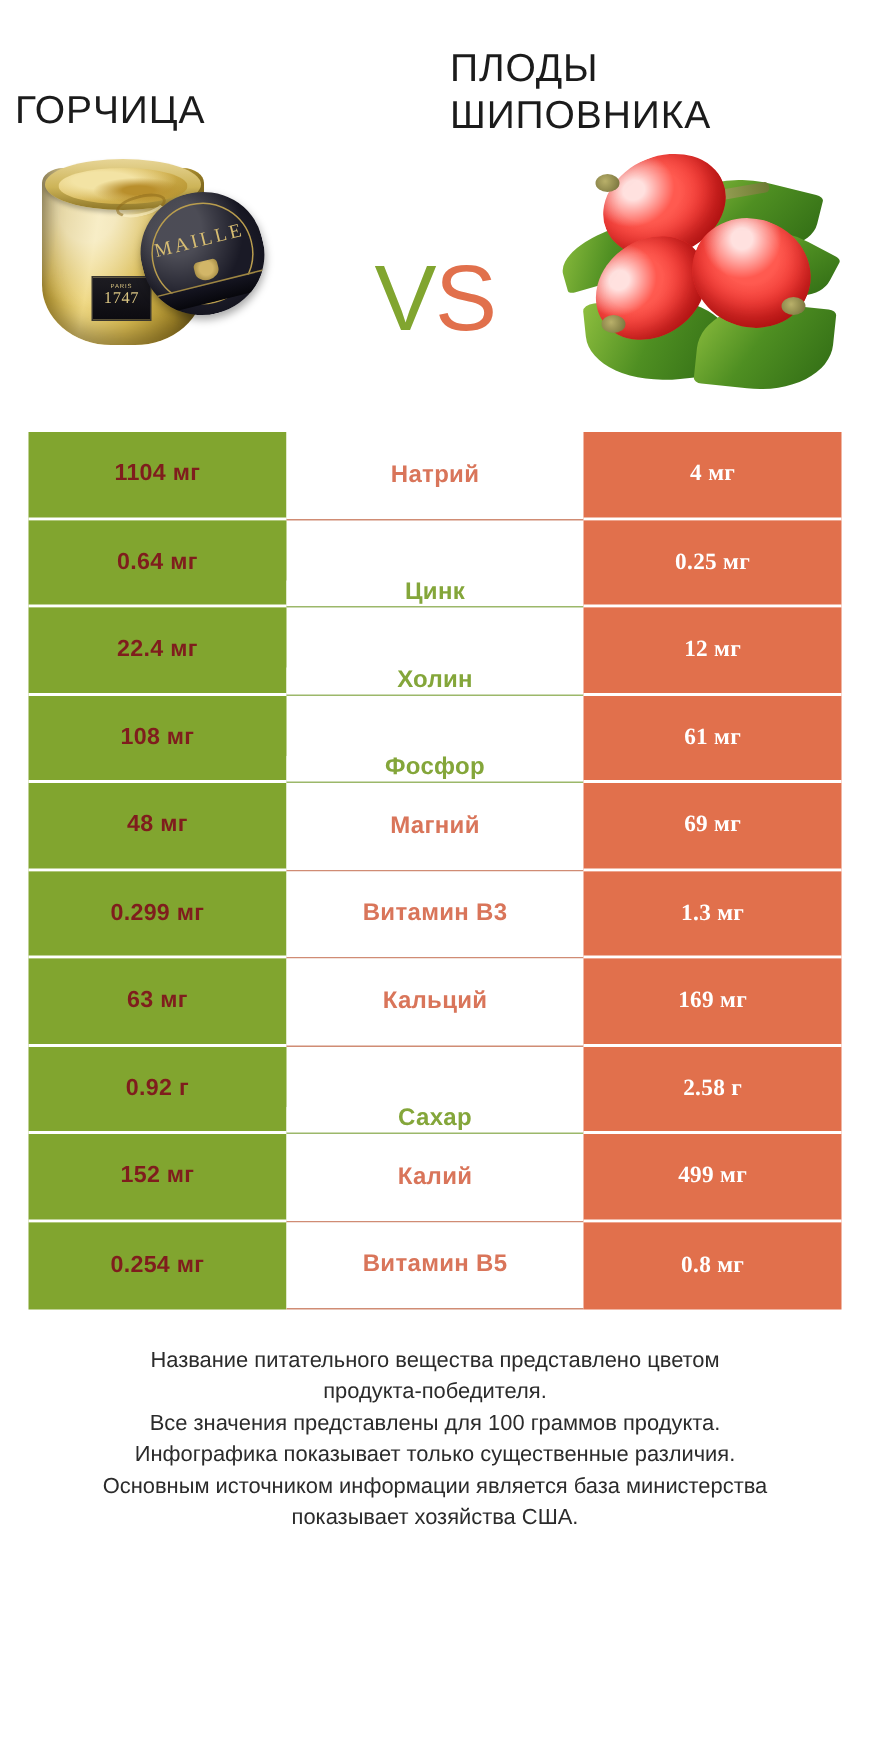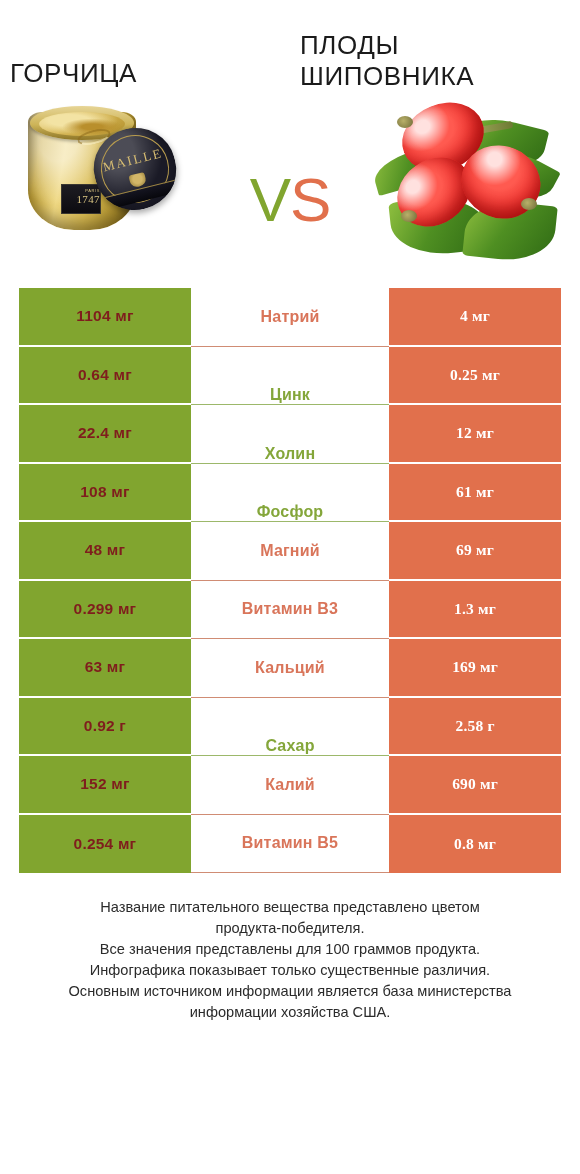--- a/index.html
+++ b/index.html
@@ -114,21 +114,21 @@
     transform: rotate(-14deg);
   }
   .jar-label {
     position: absolute;
     left: 33px; top: 82px;
     width: 40px; height: 30px;
     background: linear-gradient(180deg,#1d1c22,#0c0b10);
     border: 1px solid #3a3730;
     box-sizing: border-box;
     color: #d9c482;
-    text-align: right;
+    text-align: center;
   }
   .jar-label .paris { font-size: 4px; letter-spacing: .6px; margin-top: 3px; line-height: 5px;}
   .jar-label .year  { font-size: 11px; letter-spacing: .4px; line-height: 13px; font-family: "Liberation Serif", serif;}
   .lid {
     position: absolute;
     left: 66px; top: 26px;
     width: 82px; height: 82px;
     border-radius: 50% / 48%;
     background:
       radial-gradient(ellipse at 34% 24%, rgba(255,255,255,.22) 0 22%, rgba(255,255,255,0) 58%),
@@ -382,31 +382,31 @@
       <div class="cell mid win-left">
         <span class="label">Сахар</span>
       </div>
       <div class="cell right">2.58 г</div>
     </div>
     <div class="row">
       <div class="cell left">152 мг</div>
       <div class="cell mid win-right">
         <span class="label">Калий</span>
       </div>
-      <div class="cell right">690 мг</div>
+      <div class="cell right">499 мг</div>
     </div>
     <div class="row">
       <div class="cell left">0.254 мг</div>
       <div class="cell mid win-right">
         <span class="label">Витамин B5</span>
       </div>
       <div class="cell right">0.8 мг</div>
     </div>
   </div>
 
 <div class="footer">
   <span class="line">Название питательного вещества представлено цветом</span>
   <span class="line">продукта-победителя.</span>
   <span class="line">Все значения представлены для 100 граммов продукта.</span>
   <span class="line">Инфографика показывает только существенные различия.</span>
   <span class="line">Основным источником информации является база министерства</span>
-  <span class="line">информации хозяйства США.</span>
+  <span class="line">показывает хозяйства США.</span>
 </div>
 
 </body></html>

